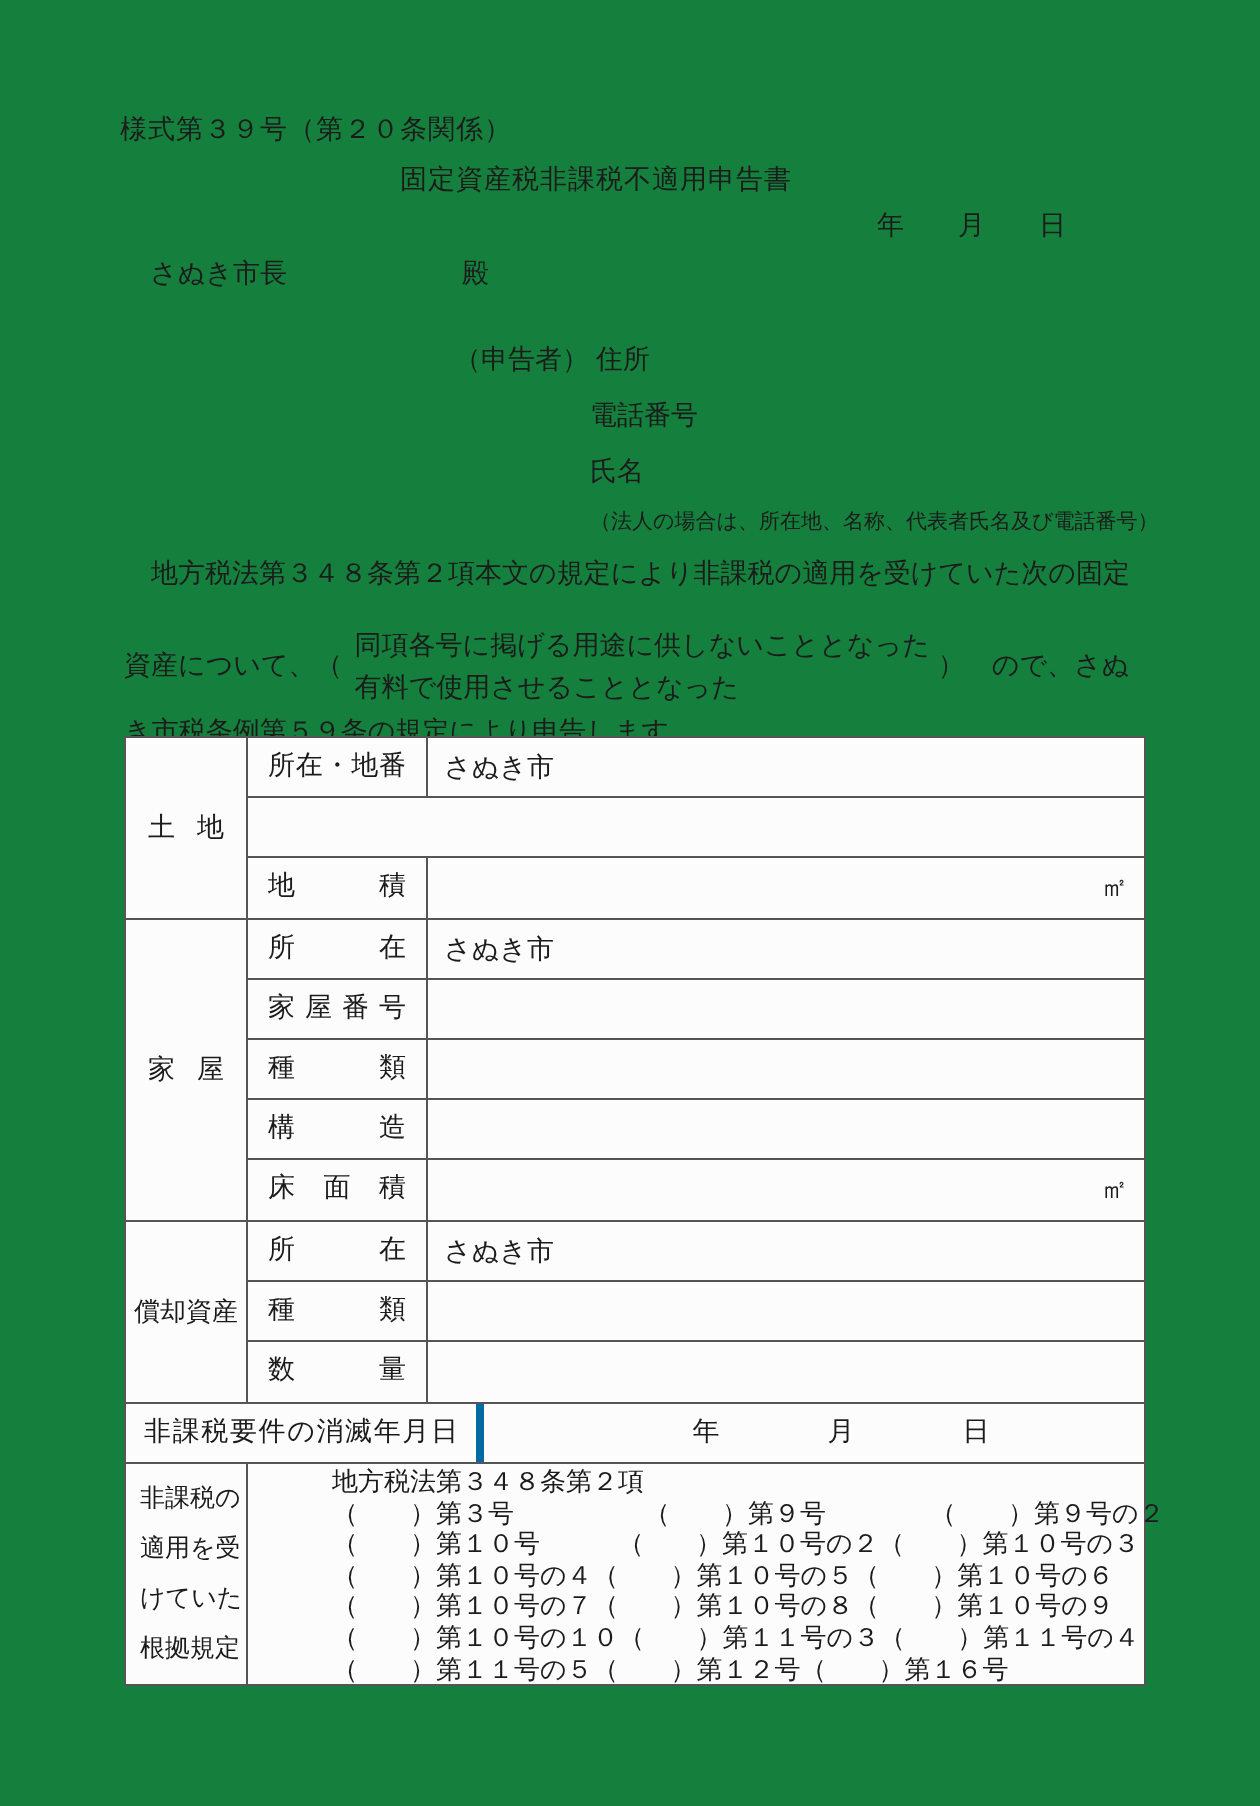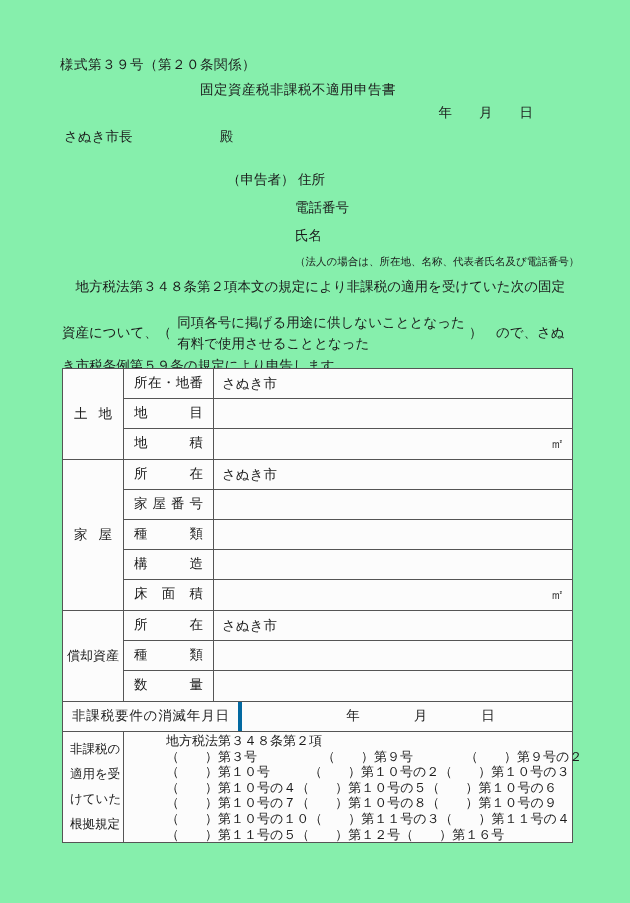--- a/index.html
+++ b/index.html
@@ -1,29 +1,29 @@
 <!DOCTYPE html>
 <html><head>
 <meta charset="utf-8">
 <style>
   html,body { margin:0; padding:0; background:#e8e8e8; }
   .page {
     position: relative;
     width: 630px; height: 903px;
     margin: 0 auto;
-    background: #86efac;
+    background: #15803d;
     color: #1b1b1b;
     font-family: "Liberation Serif", "DejaVu Serif", serif;
     font-size: 13.5px;
     overflow: hidden;
   }
   .form-no { position:absolute; left:60px; top:56px; letter-spacing:0.5px; }
   .title   { position:absolute; left:0; right:0; top:81px; text-align:center; transform:translateX(-17px); letter-spacing:0.5px; }
   .date-line { position:absolute; top:104px; right:97px; }
-  .addressee-row { position:absolute; left:64px; top:128px; }
+  .addressee-row { position:absolute; left:75px; top:128px; }
   .addressee-row .dono { margin-left:84px; }
 
   .declarant { position:absolute; left:227px; top:166px; }
   .declarant .drow { line-height:28px; height:28px; }
   .declarant .ind { margin-left:68px; }
   .declarant .note { font-size:10.5px; line-height:24px; }
 
   .body-text { position:absolute; left:62px; top:276px; width:512px; }
   .bline { line-height:22px; height:22px; white-space:pre; }
   .bline2 { display:flex; align-items:center; height:44px; white-space:pre;margin-top:13px; }
@@ -94,21 +94,20 @@
     <div class="sect">
       <div class="gcell">
         <span class="glabel">土地</span>
       </div>
       <div class="srows">
         <div class="frow">
           <div class="flabel">所在・地番</div>
           <div class="fvalue"><span>さぬき市</span><span class="unit"></span></div>
         </div>
         <div class="frow">
-          <div class="flabel">地目</div>
           <div class="fvalue"><span></span><span class="unit"></span></div>
         </div>
         <div class="frow">
           <div class="flabel">地積</div>
           <div class="fvalue"><span></span><span class="unit">㎡</span></div>
         </div>
       </div>
     </div>
 
     <div class="sect">

